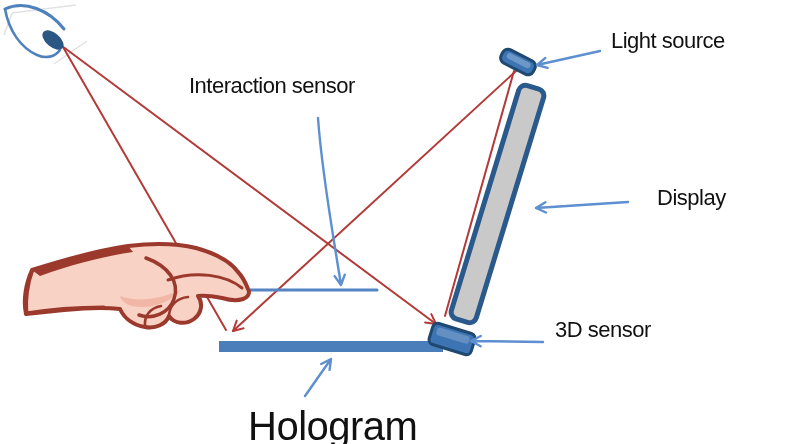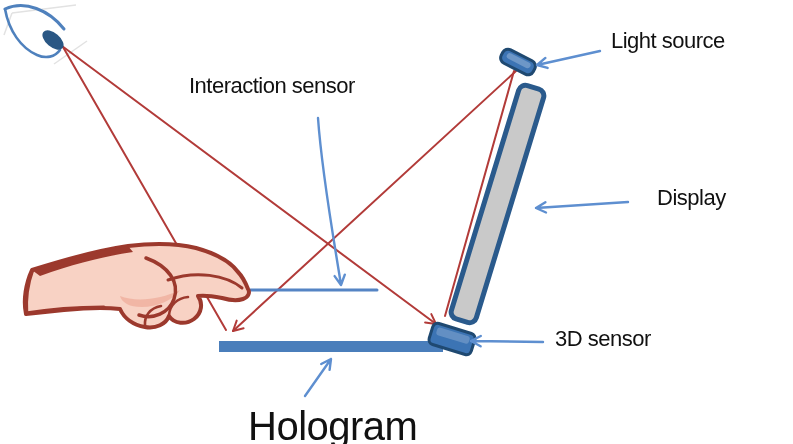--- a/index.html
+++ b/index.html
@@ -12,21 +12,21 @@
   .lbl{
     position:absolute;
     font-size:22px;line-height:1.1;
     color:var(--label-text,#111);
     white-space:nowrap;
     letter-spacing:-0.5px;
   }
   #lbl-interaction-plane{left:189px;top:74px;}
   #lbl-light-source{left:611px;top:29px;}
   #lbl-display{left:636px;top:186px;margin-left:21px;}
-  #lbl-sensor{left:555px;top:327px;}
+  #lbl-sensor{left:555px;top:318px;}
   #lbl-hologram{left:248px;top:404px;font-size:40px;}
   svg .red-ray{stroke:var(--ray-red,#b23b39);stroke-width:2;fill:none;stroke-linecap:round;stroke-linejoin:round;}
   svg .blue-arrow{stroke:var(--pointer-blue,#5e8fd0);stroke-width:2.4;fill:none;stroke-linecap:round;stroke-linejoin:round;}
   svg .eye-stroke{stroke:var(--eye-outline,#4f81bd);fill:none;stroke-linecap:round;}
   svg .hand-line{stroke:var(--hand-outline,#9c392d);fill:none;stroke-linecap:round;}
 </style>
 </head>
 <body>
 
 <svg id="stage" viewBox="0 0 793 444" width="793" height="444" xmlns="http://www.w3.org/2000/svg">

